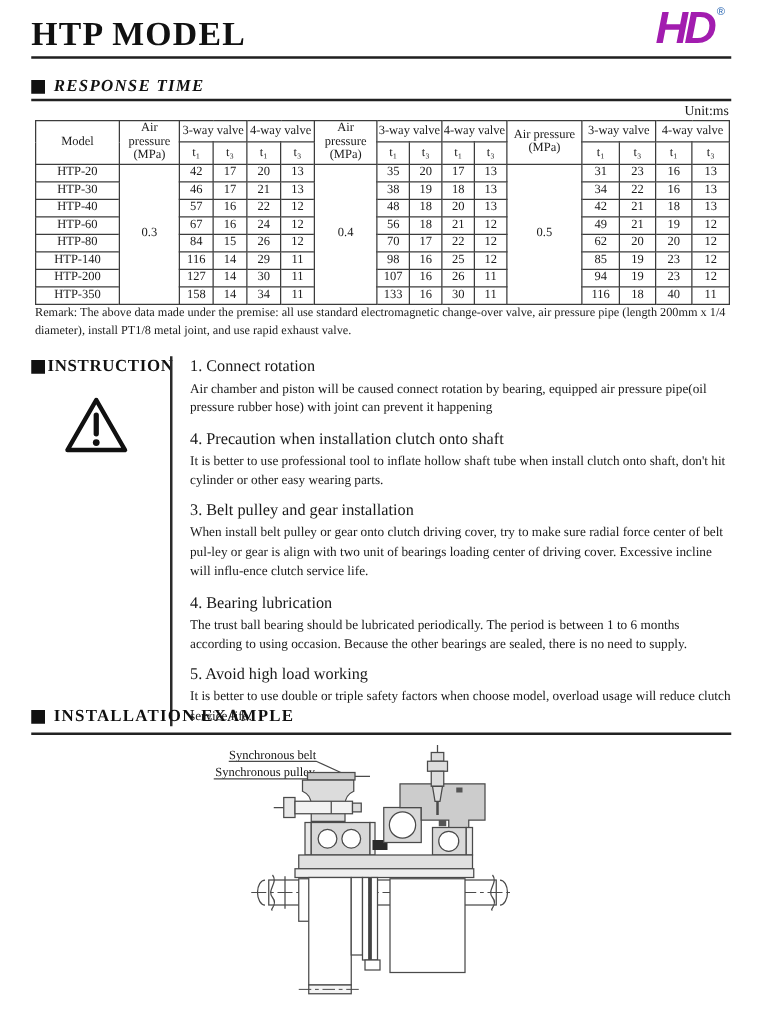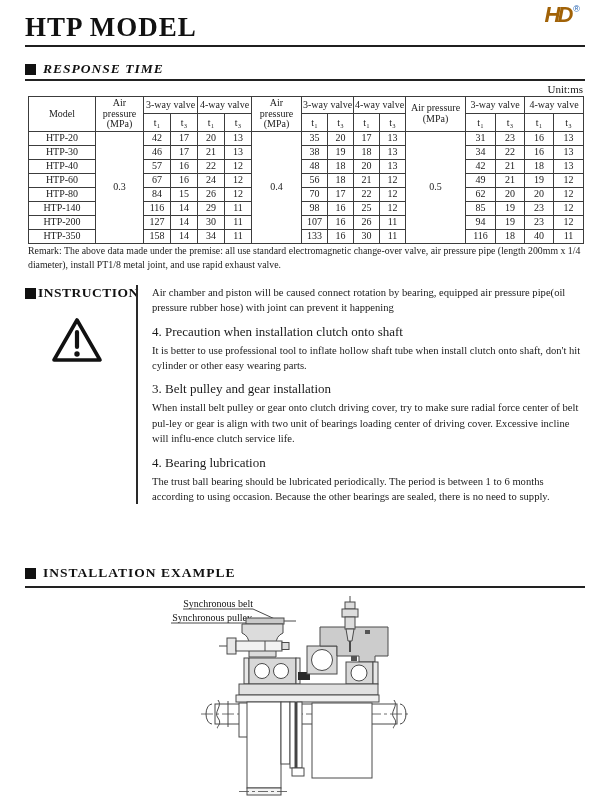--- a/index.html
+++ b/index.html
@@ -4,21 +4,21 @@
 <style>
   html,body{margin:0;padding:0;background:#fff;overflow:hidden;}
   .page{position:relative;width:608px;height:807px;background:#fff;
         font-family:"Liberation Serif",serif;color:#1a1a1a;}
 
   
   .page-title{position:absolute;left:25px;top:12px;font-size:27px;font-weight:bold;
               letter-spacing:1px;color:#111;}
   .logo{position:absolute;right:28px;top:4px;line-height:1;}
   .logo-text{font-family:"Liberation Sans",sans-serif;font-weight:bold;font-style:italic;
-             font-size:22px;color:#a16207;letter-spacing:-3px;}
+             font-size:36px;color:#a21caf;letter-spacing:-3px;}
   .logo-reg{font-family:"Liberation Sans",sans-serif;font-size:9px;color:#1b5cad;
             vertical-align:top;position:relative;top:1px;margin-left:3px;}
   .header-rule{position:absolute;left:25px;right:23px;top:45px;border-top:2.5px solid #1f1f1f;}
 
   
   .sec-heading{position:absolute;display:flex;align-items:center;font-size:13.5px;
                font-weight:bold;letter-spacing:1px;color:#111;}
   .sq{display:inline-block;width:11px;height:11px;background:#111;margin-right:7px;flex:0 0 auto;}
   .rule{position:absolute;border-top:2px solid #222;}
 
@@ -254,33 +254,38 @@
       <div class="warn-wrap">
         <svg width="56" height="52" viewBox="0 0 56 52">
           <path d="M28 5 L51 45 L5 45 Z" fill="none" stroke="#111" stroke-width="3.6" stroke-linejoin="round"></path>
           <line x1="28" y1="17" x2="28" y2="32" stroke="#111" stroke-width="4.2" stroke-linecap="round"></line>
           <circle cx="28" cy="39" r="2.7" fill="#111"></circle>
         </svg>
       </div>
     </div>
     <div class="instr-right">
         <div class="instr-item">
+          <div class="instr-title">1. Connect rotation</div>
           <div class="instr-body">Air chamber and piston will be caused connect rotation by bearing, equipped air pressure pipe(oil pressure rubber hose) with joint can prevent it happening</div>
         </div>
         <div class="instr-item">
           <div class="instr-title">4. Precaution when installation clutch onto shaft</div>
           <div class="instr-body">It is better to use professional tool to inflate hollow shaft tube when install clutch onto shaft, don't hit cylinder or other easy wearing parts.</div>
         </div>
         <div class="instr-item">
           <div class="instr-title">3. Belt pulley and gear installation</div>
           <div class="instr-body">When install belt pulley or gear onto clutch driving cover, try to make sure radial force center of belt pul-ley or gear is align with two unit of bearings loading center of driving cover. Excessive incline will influ-ence clutch service life.</div>
         </div>
         <div class="instr-item">
           <div class="instr-title">4. Bearing lubrication</div>
           <div class="instr-body">The trust ball bearing should be lubricated periodically. The period is between 1 to 6 months according to using occasion. Because the other bearings are sealed, there is no need to supply.</div>
+        </div>
+        <div class="instr-item">
+          <div class="instr-title">5. Avoid high load working</div>
+          <div class="instr-body">It is better to use double or triple safety factors when choose model, overload usage will reduce clutch service life.</div>
         </div>
       </div>
   </div>
 
   <div class="sec-heading" style="left:25px;top:565px;">
     <span class="sq"></span>
     <span>INSTALLATION EXAMPLE</span>
   </div>
   <div class="rule" style="left:25px;right:23px;top:586px;"></div>
 

